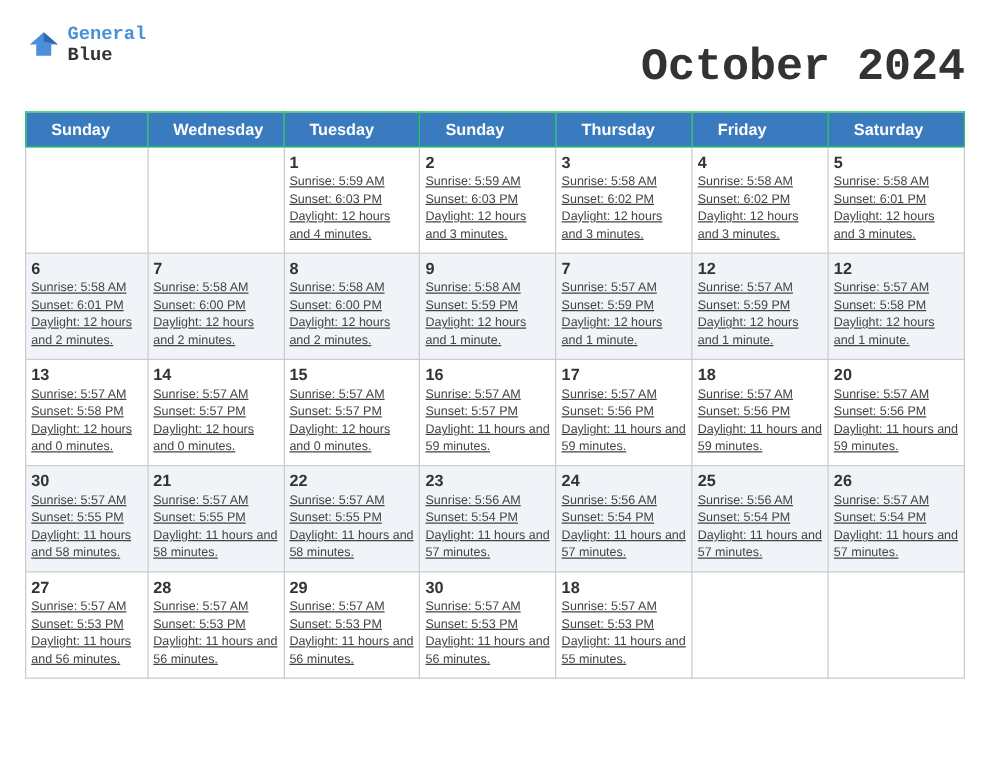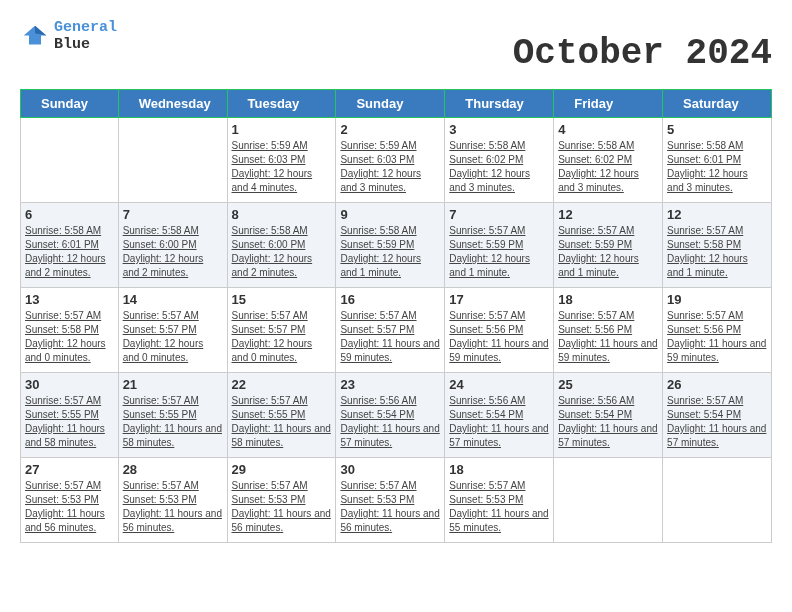--- a/index.html
+++ b/index.html
@@ -226,21 +226,21 @@
 Sunset: 5:56 PM
 Daylight: 11 hours and 59 minutes.</div>
         </td>
         <td>
           <span class="day-num">18</span>
           <div class="day-info" style="white-space: pre-line;">Sunrise: 5:57 AM
 Sunset: 5:56 PM
 Daylight: 11 hours and 59 minutes.</div>
         </td>
         <td>
-          <span class="day-num">19</span>
+          <span class="day-num">20</span>
           <div class="day-info" style="white-space: pre-line;">Sunrise: 5:57 AM
 Sunset: 5:56 PM
 Daylight: 11 hours and 59 minutes.</div>
         </td>
       </tr>
       <tr>
         <td>
           <span class="day-num">30</span>
           <div class="day-info" style="white-space: pre-line;">Sunrise: 5:57 AM
 Sunset: 5:55 PM

